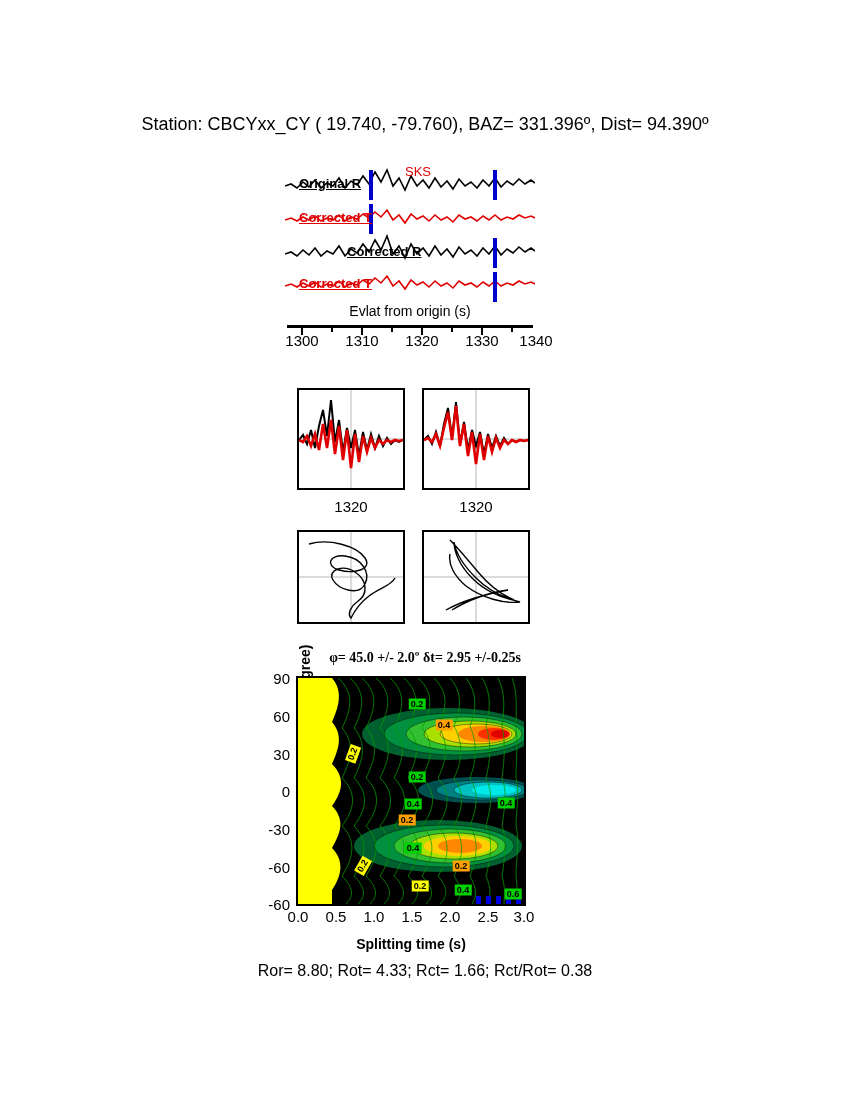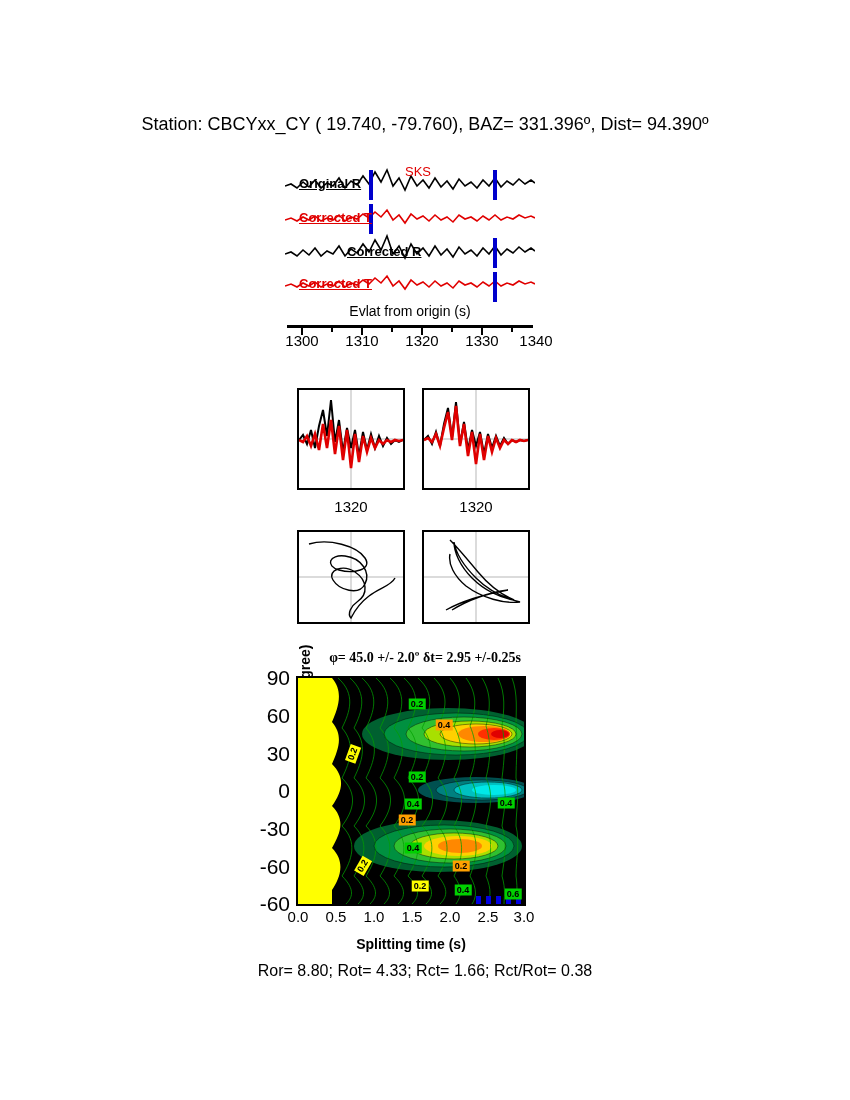--- a/index.html
+++ b/index.html
@@ -159,21 +159,21 @@
     text-align: center;
     font-size: 14px;
     font-weight: bold;
     transform: rotate(-90deg);
     transform-origin: center center;
     white-space: nowrap;
   }
   .ytick-label {
     position: absolute;
     right: 0;
-    font-size: 21px;
+    font-size: 15px;
     text-align: left;
     transform: translateY(-50%);
     white-space: nowrap;
   }
   .ytick-col {
     position: absolute;
     left: 244px;
     top: 676px;
     width: 46px;
     height: 230px;

